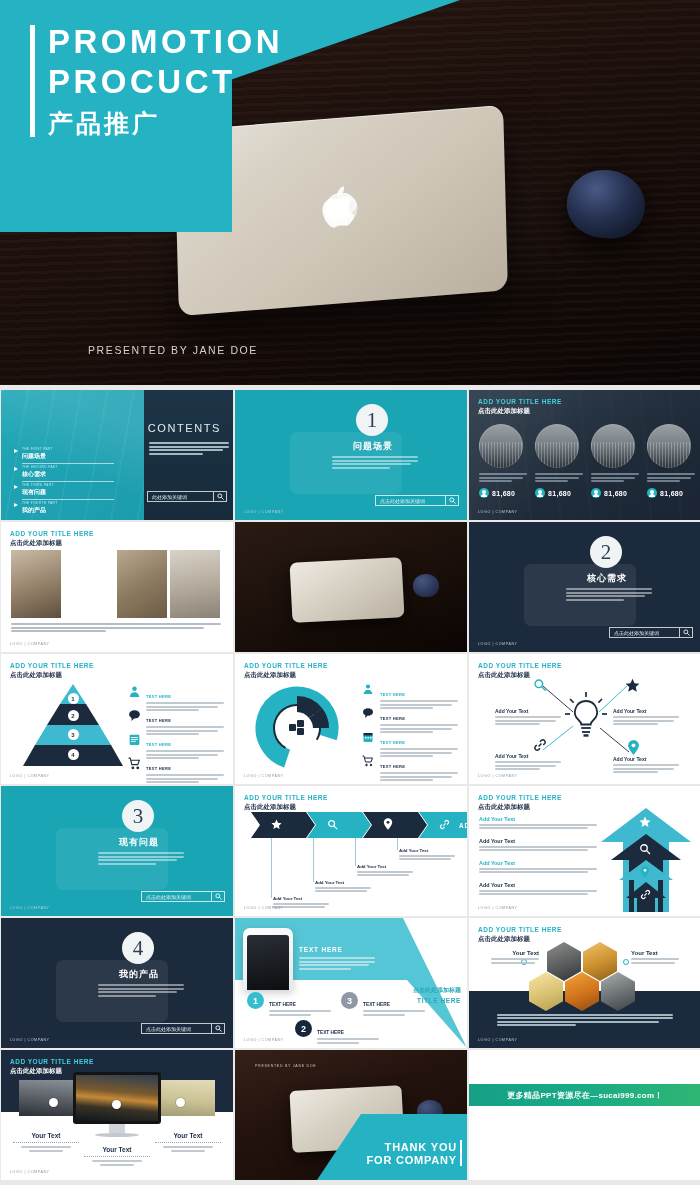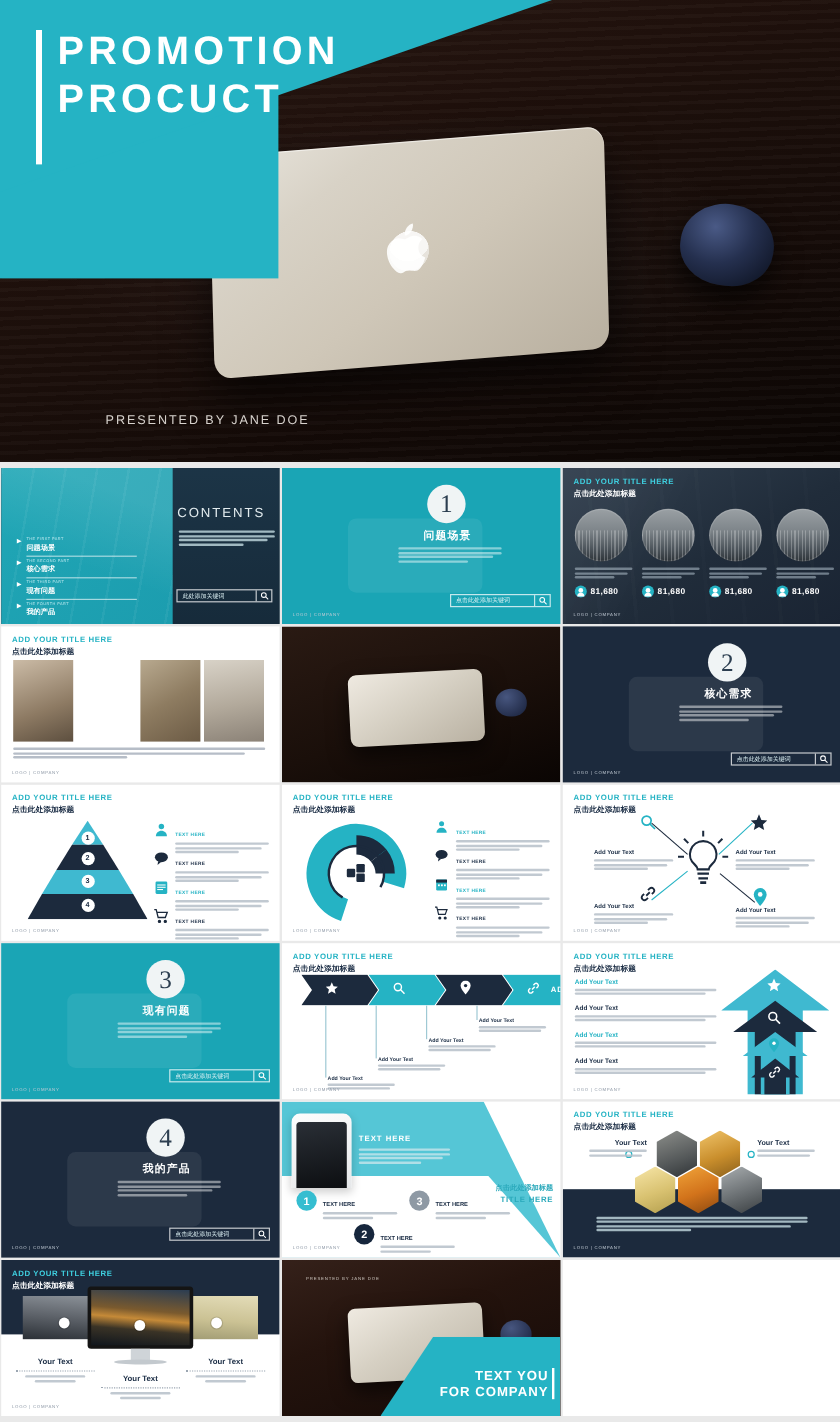--- a/index.html
+++ b/index.html
@@ -321,20 +321,21 @@
         <path fill="#ffffff" opacity="0.95" d="M13.9 5.6c.8-1 1.3-2.4 1.2-3.8-1.2.05-2.6.8-3.4 1.8-.7.9-1.4 2.3-1.2 3.6 1.3.1 2.6-.7 3.4-1.6z"></path>
       </svg>
     </div>
     <div class="mouse"></div>
     <div class="cyan-block"></div>
     <div class="cyan-wedge"></div>
     <div class="cover-bar"></div>
     <div class="cover-title">
       <div class="en">PROMOTION</div>
       <div class="en">PROCUCT</div>
+      <div class="cn">产品推广</div>
     </div>
     <div class="cover-presenter">PRESENTED BY JANE DOE</div>
   </div>
 
   <div class="grid">
 
     <div class="slide s-contents">
       <div class="contents-left"></div>
       <div class="contents-right"></div>
       <div class="contents-heading">CONTENTS</div>
@@ -1021,23 +1022,26 @@
       <div class="logo">LOGO | COMPANY</div>
     </div>
 
     <div class="slide ty">
       <div class="phot"></div>
       <div class="lap"></div>
       <div class="ms"></div>
       <div class="small">PRESENTED BY JANE DOE</div>
       <div class="wedge"></div>
       <div class="big">
-        <span>TEXT YOU</span><br>
+        <span>THANK YOU</span><br>
         <span>FOR COMPANY</span>
       </div>
       <div class="bar"></div>
     </div>
 
     <div class="slide promo">
+      <div class="g1">
+        <span>更多精品PPT资源尽在—sucai999.com！</span>
+      </div>
     </div>
 
   </div>
 </div>
 
 </body></html>

